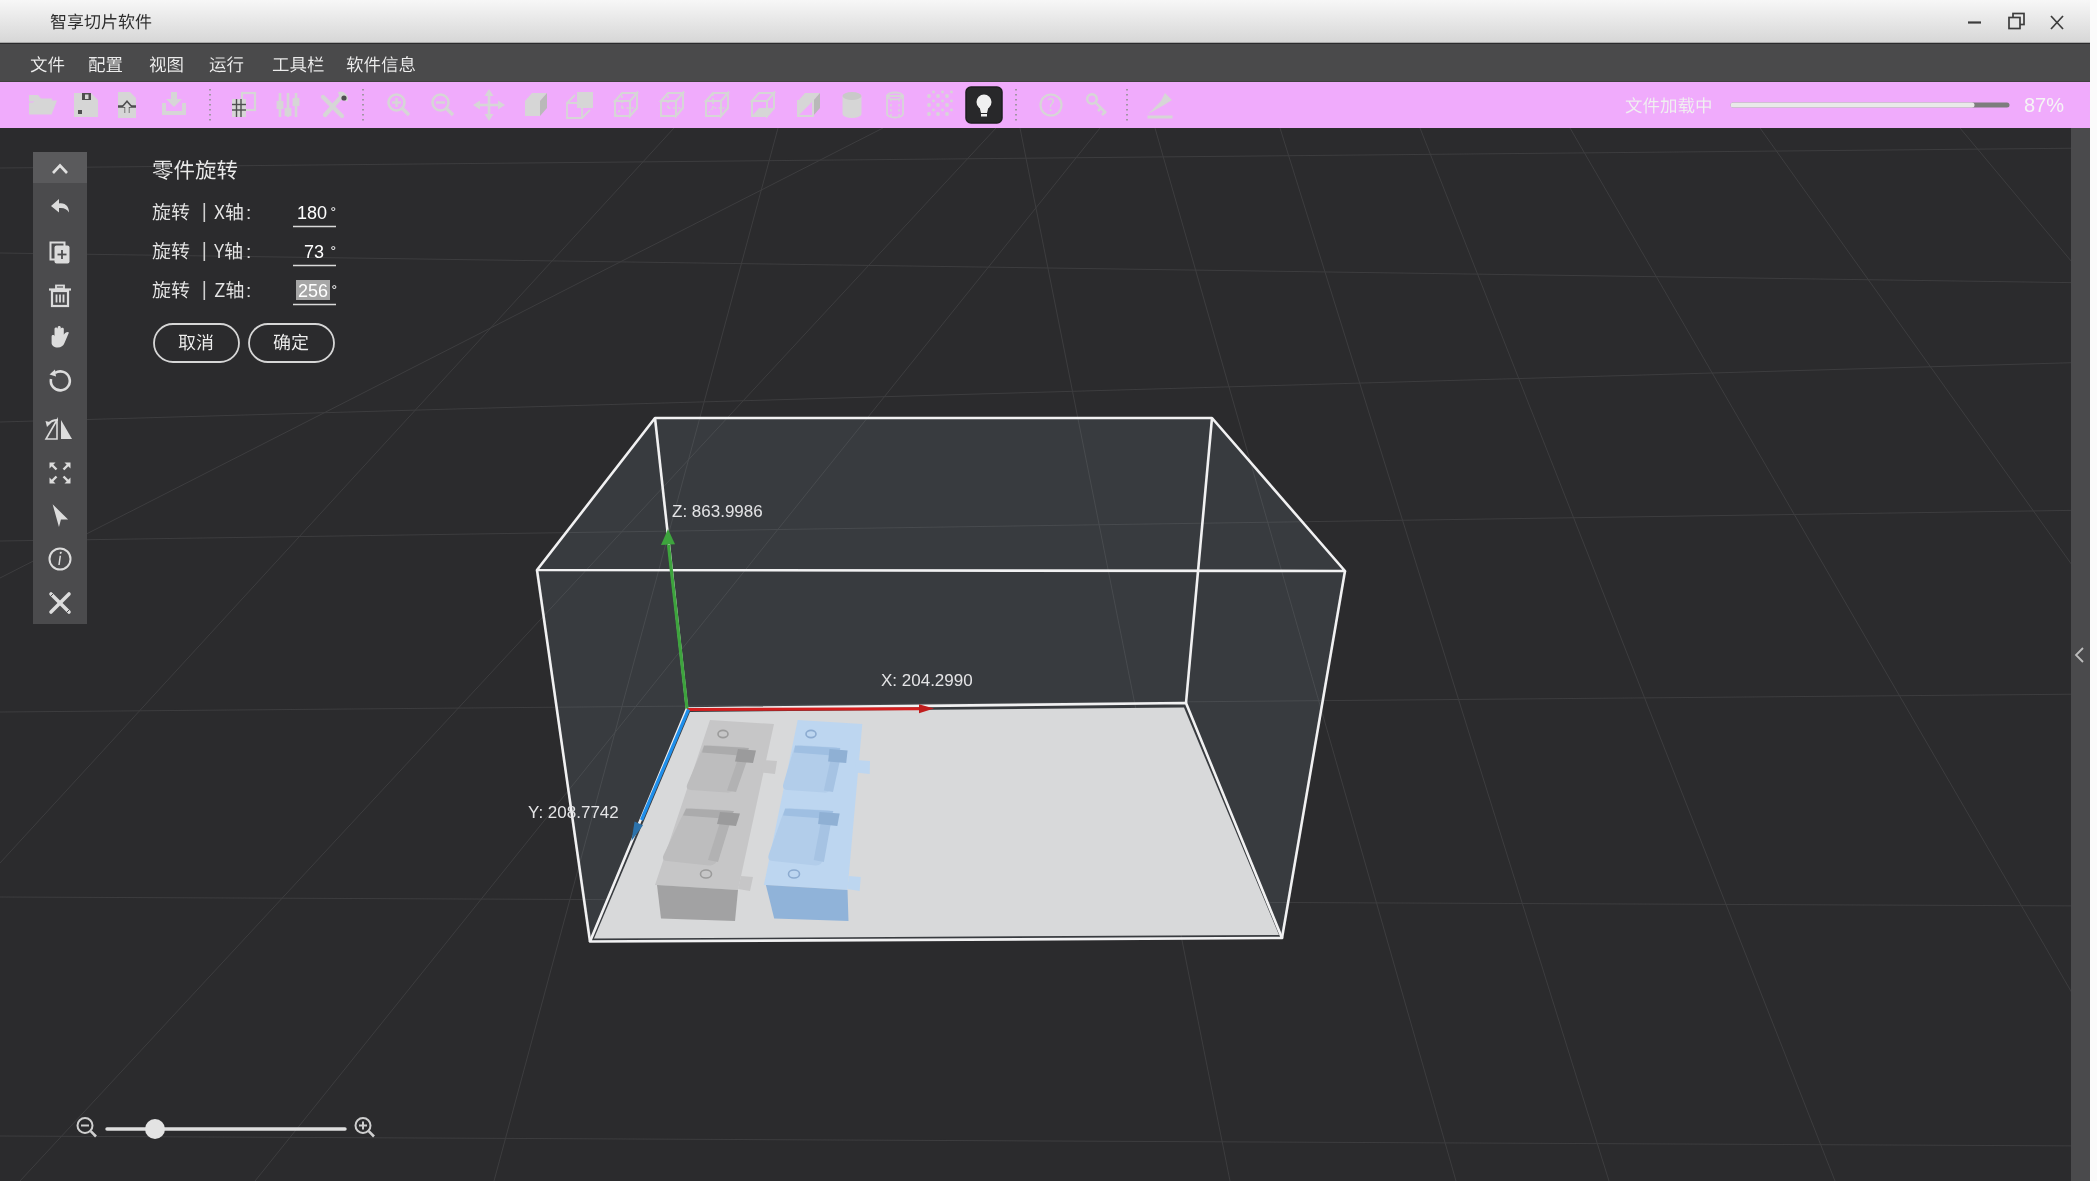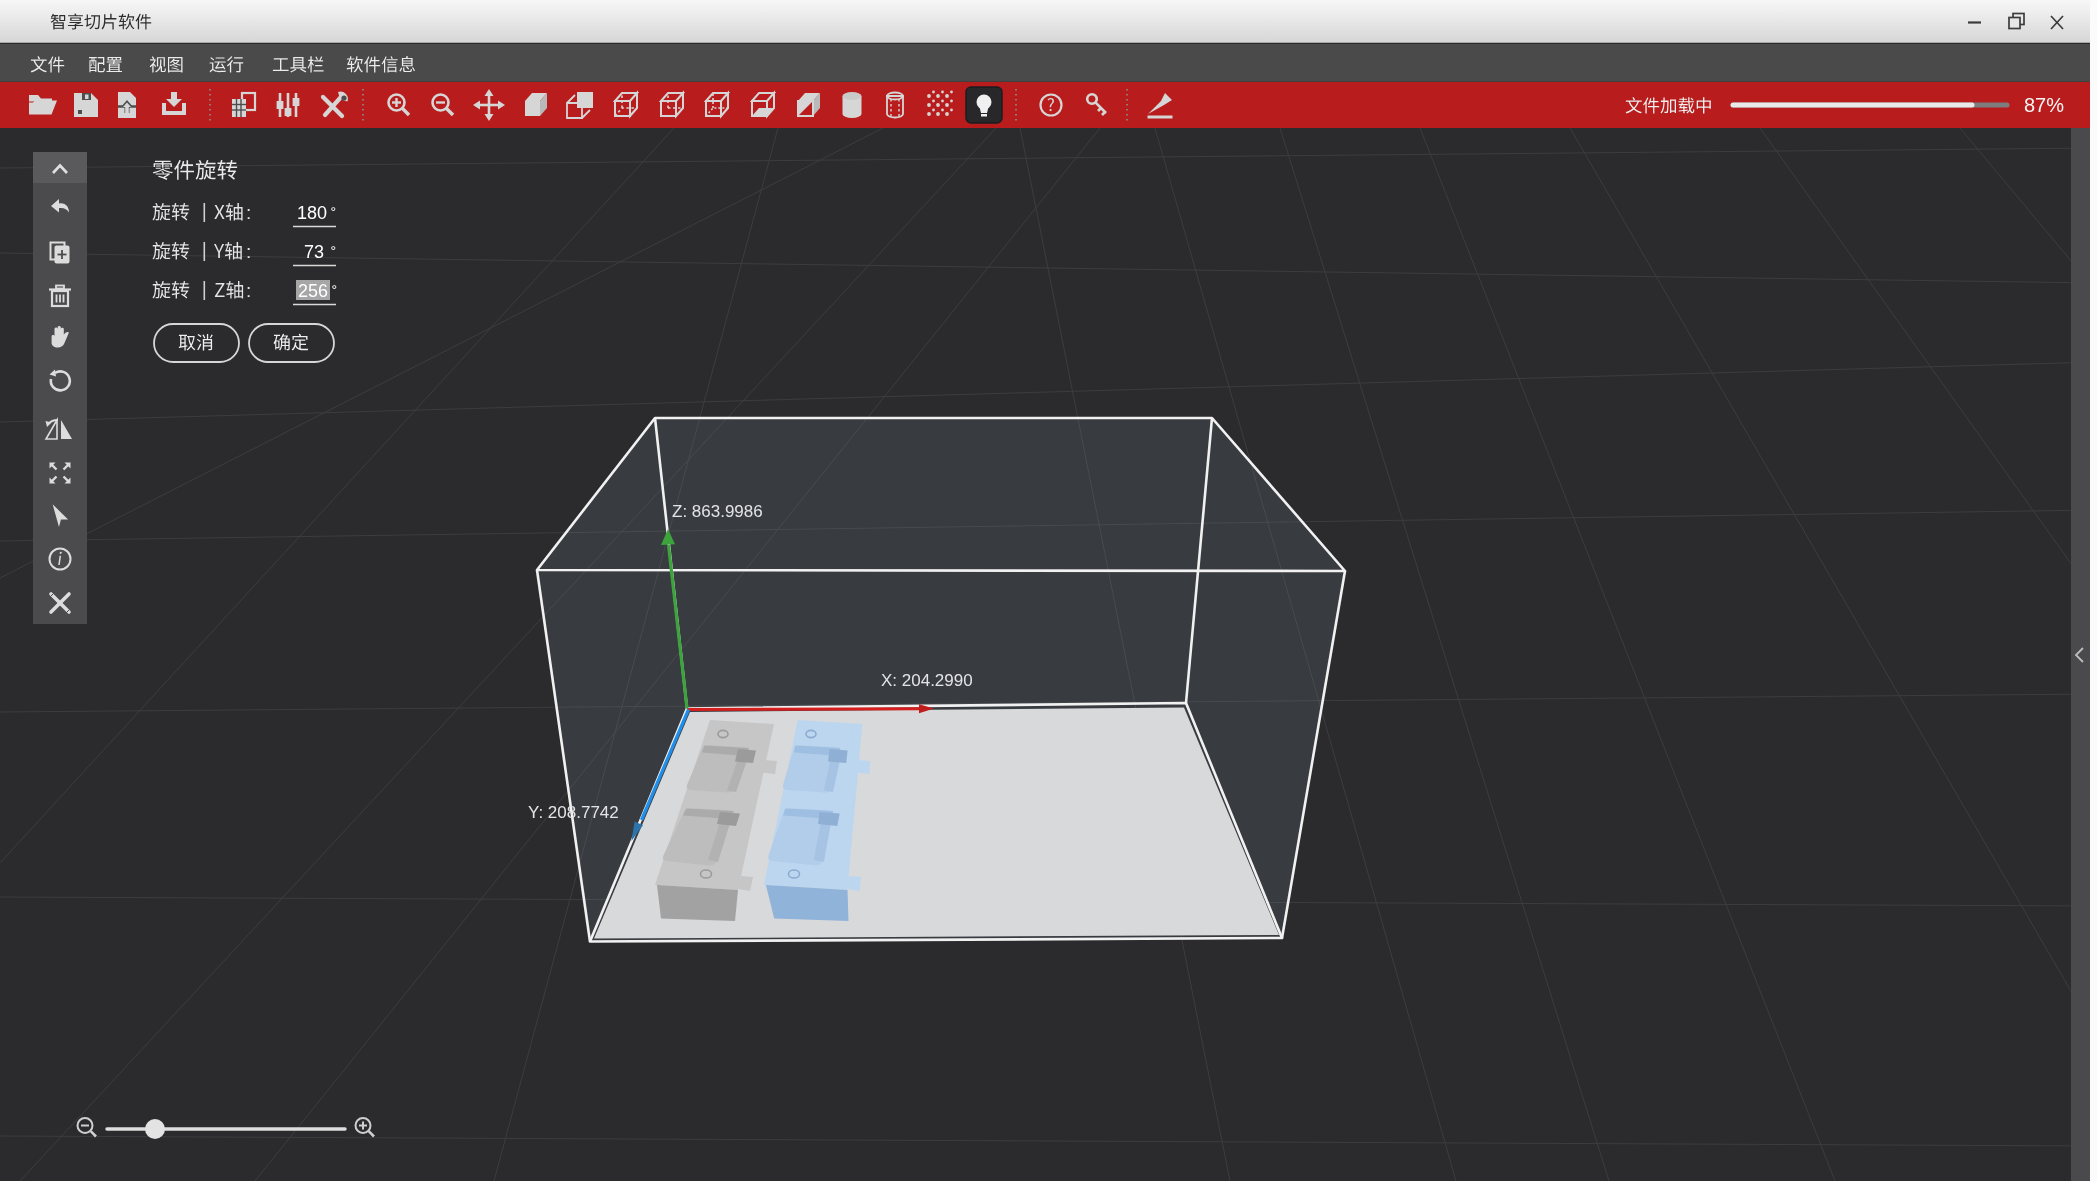--- a/index.html
+++ b/index.html
@@ -1,17 +1,17 @@
 <!DOCTYPE html>
 <html><head><meta charset="utf-8"><style>
 *{margin:0;padding:0;box-sizing:border-box}
 html,body{width:2097px;height:1181px;overflow:hidden;background:#2b2b2d;font-family:"Liberation Sans",sans-serif}
 #titlebar{position:absolute;left:0;top:0;width:2097px;height:43px;background:linear-gradient(#f7f7f7,#d7d7d7);border-bottom:1px solid #a8a8a8}
 #menubar{position:absolute;left:0;top:44px;width:2097px;height:37px;background:#4a4a4b}
-#toolbar{position:absolute;left:0;top:81px;width:2097px;height:47px;background:#b91c1c;border-top:1px solid #404041}
+#toolbar{position:absolute;left:0;top:81px;width:2097px;height:47px;background:#f0abfc;border-top:1px solid #404041}
 #canvas{position:absolute;left:0;top:128px;width:2097px;height:1053px;background:#2b2b2d}
 svg{position:absolute;left:0;top:0}
 </style></head><body>
 <div id="titlebar">
     <svg width="2097" height="43">
 <path d="M60.5 16.3H64.0V19.9H60.5ZM59.3 15.1V21.0H65.2V15.1ZM54.6 26.0H62.5V27.7H54.6ZM54.6 25.0V23.4H62.5V25.0ZM53.3 22.3V29.4H54.6V28.7H62.5V29.3H63.8V22.3ZM52.8 13.7C52.4 14.9 51.7 16.2 50.9 17.1C51.1 17.2 51.6 17.5 51.9 17.7C52.2 17.3 52.6 16.8 52.9 16.2H54.4V17.2L54.4 17.8H50.9V18.8H54.1C53.8 19.9 52.9 21.0 50.7 21.8C51.0 22.1 51.3 22.5 51.5 22.7C53.3 21.9 54.3 21.0 54.9 20.0C55.7 20.6 57.0 21.5 57.5 21.9L58.4 21.0C57.9 20.7 56.0 19.5 55.3 19.1L55.4 18.8H58.6V17.8H55.6L55.6 17.2V16.2H58.1V15.1H53.5C53.6 14.7 53.8 14.3 53.9 13.9Z M71.5 18.4H79.5V19.9H71.5ZM70.2 17.4V20.8H80.9V17.4ZM80.3 21.9 80.0 21.9H69.5V22.9H78.3C77.2 23.3 75.9 23.7 74.8 24.0L74.8 25.0H67.9V26.1H74.8V28.0C74.8 28.3 74.7 28.3 74.4 28.3C74.1 28.4 73.0 28.4 71.8 28.3C72.0 28.6 72.2 29.1 72.2 29.4C73.8 29.4 74.7 29.4 75.3 29.2C75.9 29.1 76.1 28.8 76.1 28.1V26.1H83.1V25.0H76.1V24.5C78.0 24.1 80.0 23.4 81.5 22.5L80.6 21.8ZM74.3 13.8C74.5 14.2 74.8 14.7 74.9 15.2H68.1V16.3H82.9V15.2H76.4C76.2 14.7 75.9 14.1 75.6 13.6Z M91.1 15.2V16.4H93.9C93.8 21.4 93.5 26.0 89.3 28.3C89.6 28.6 90.0 29.0 90.2 29.3C94.7 26.7 95.0 21.7 95.2 16.4H98.7C98.5 24.1 98.2 27.0 97.7 27.6C97.5 27.9 97.3 27.9 97.0 27.9C96.6 27.9 95.7 27.9 94.7 27.8C94.9 28.2 95.1 28.7 95.1 29.1C96.0 29.2 97.0 29.2 97.5 29.1C98.1 29.1 98.5 28.9 98.8 28.4C99.5 27.5 99.7 24.6 100.0 15.9C100.0 15.7 100.0 15.2 100.0 15.2ZM86.5 26.9C86.9 26.5 87.5 26.2 91.5 24.4C91.4 24.2 91.3 23.6 91.3 23.3L87.9 24.7V19.6L91.4 18.8L91.2 17.7L87.9 18.3V14.4H86.7V18.6L84.5 19.1L84.7 20.2L86.7 19.8V24.5C86.7 25.2 86.3 25.5 86.0 25.7C86.2 26.0 86.5 26.5 86.5 26.9Z M104.1 14.2V19.8C104.1 22.8 103.8 26.0 101.6 28.4C102.0 28.6 102.4 29.1 102.6 29.4C104.2 27.7 104.9 25.6 105.2 23.5H112.4V29.4H113.7V22.2H105.3C105.4 21.4 105.4 20.6 105.4 19.8V19.4H116.4V18.1H111.6V13.7H110.2V18.1H105.4V14.2Z M128.0 13.7C127.7 16.4 127.0 18.9 125.8 20.5C126.1 20.6 126.7 21.0 126.9 21.2C127.6 20.2 128.1 18.9 128.5 17.5H132.9C132.7 18.7 132.4 20.0 132.1 20.8L133.1 21.1C133.5 19.9 134.0 18.1 134.3 16.5L133.5 16.3L133.3 16.3H128.8C129.0 15.5 129.2 14.7 129.3 13.9ZM129.3 19.1V19.9C129.3 22.3 129.1 25.8 125.4 28.5C125.7 28.7 126.2 29.1 126.4 29.4C128.4 27.8 129.5 25.9 130.0 24.1C130.7 26.5 131.9 28.3 133.6 29.3C133.7 29.0 134.1 28.5 134.4 28.3C132.3 27.2 131.1 24.5 130.5 21.5C130.5 20.9 130.5 20.4 130.5 19.9V19.1ZM119.6 22.4C119.7 22.2 120.3 22.1 120.9 22.1H122.7V24.6L118.7 25.1L119.0 26.4L122.7 25.8V29.3H123.9V25.6L126.2 25.3L126.1 24.1L123.9 24.4V22.1H126.0V21.0H123.9V18.4H122.7V21.0H120.9C121.4 19.8 122.0 18.4 122.5 16.9H126.1V15.7H122.9C123.0 15.2 123.2 14.6 123.4 14.0L122.1 13.8C122.0 14.4 121.8 15.1 121.6 15.7H118.8V16.9H121.2C120.8 18.3 120.3 19.4 120.1 19.9C119.8 20.6 119.5 21.1 119.2 21.2C119.3 21.5 119.5 22.1 119.6 22.4Z M140.4 22.2V23.4H145.3V29.4H146.5V23.4H151.2V22.2H146.5V18.4H150.5V17.2H146.5V13.9H145.3V17.2H143.0C143.2 16.4 143.4 15.6 143.6 14.8L142.3 14.6C142.0 16.8 141.2 19.0 140.3 20.4C140.6 20.6 141.1 20.9 141.3 21.0C141.8 20.3 142.2 19.4 142.6 18.4H145.3V22.2ZM139.6 13.8C138.6 16.4 137.1 18.9 135.5 20.6C135.8 20.9 136.1 21.5 136.3 21.8C136.8 21.3 137.3 20.6 137.8 19.8V29.3H139.1V17.9C139.7 16.7 140.3 15.4 140.8 14.1Z" fill="#2e2e2e"></path>
 <g stroke="#3c3c3c" stroke-width="1.7" fill="none">
         <line x1="1968" y1="22.5" x2="1981" y2="22.5" stroke-width="2.2"></line>
         <rect x="2013" y="13.5" width="11" height="11"></rect>
         <rect x="2009" y="17.5" width="11" height="11" fill="#e6e6e6"></rect>

